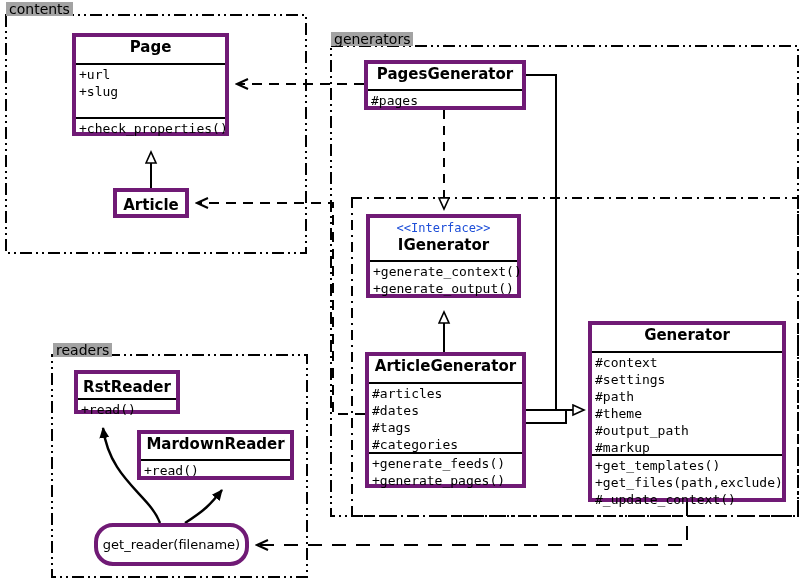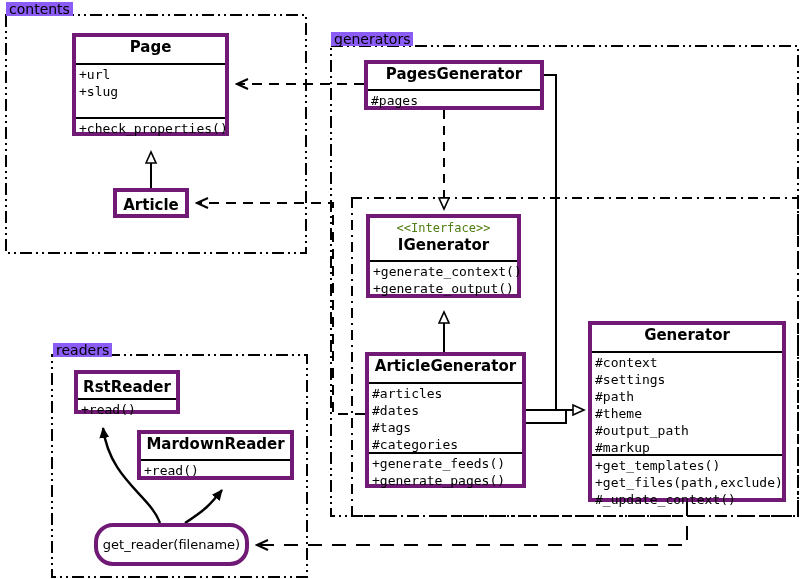--- a/index.html
+++ b/index.html
@@ -21,21 +21,21 @@
     width: 803px;
     height: 579px;
     pointer-events: none;
   }
   
   .pkg-label {
     position: absolute;
     font-family: "DejaVu Sans", sans-serif;
     font-size: 14px;
     color: #000000;
-    background: #8b5cf6;
+    background: #a3a3a3;
     line-height: 14px;
     white-space: nowrap;
     z-index: 6;
   }
   
   .cls {
     position: absolute;
     box-sizing: border-box;
     border: 4px solid #701a75;
     background: #ffffff;
@@ -54,21 +54,21 @@
     text-align: center;
     line-height: 19px;
     color: #000000;
     white-space: nowrap;
   }
   .cls .stereo {
     font-family: "DejaVu Sans Mono", monospace;
     font-size: 12px;
     text-align: center;
     line-height: 15px;
-    color: #4d7c0f;
+    color: #1d4ed8;
     white-space: nowrap;
   }
   .cls .mem {
     font-family: "DejaVu Sans Mono", monospace;
     font-size: 13px;
     line-height: 17px;
     color: #000000;
     padding-left: 3px;
     white-space: nowrap;
   }
@@ -172,21 +172,21 @@
       <div class="mem">+check_properties()</div>
     </div>
   </div>
 
   <div class="cls" style="left:113px; top:188px; width:76px; height:30px;">
     <div class="sec last" style="height:26px;">
       <div class="title" style="line-height:24px;">Article</div>
     </div>
   </div>
 
-  <div class="cls" style="left:364px; top:60px; width:180px; height:50px;">
+  <div class="cls" style="left:364px; top:60px; width:162px; height:50px;">
     <div class="sec" style="height:27px;">
       <div class="title">PagesGenerator</div>
     </div>
     <div class="sec last">
       <div class="mem">#pages</div>
     </div>
   </div>
 
   <div class="cls" style="left:366px; top:214px; width:155px; height:84px;">
     <div class="sec" style="height:44px; padding-top:3px;">

